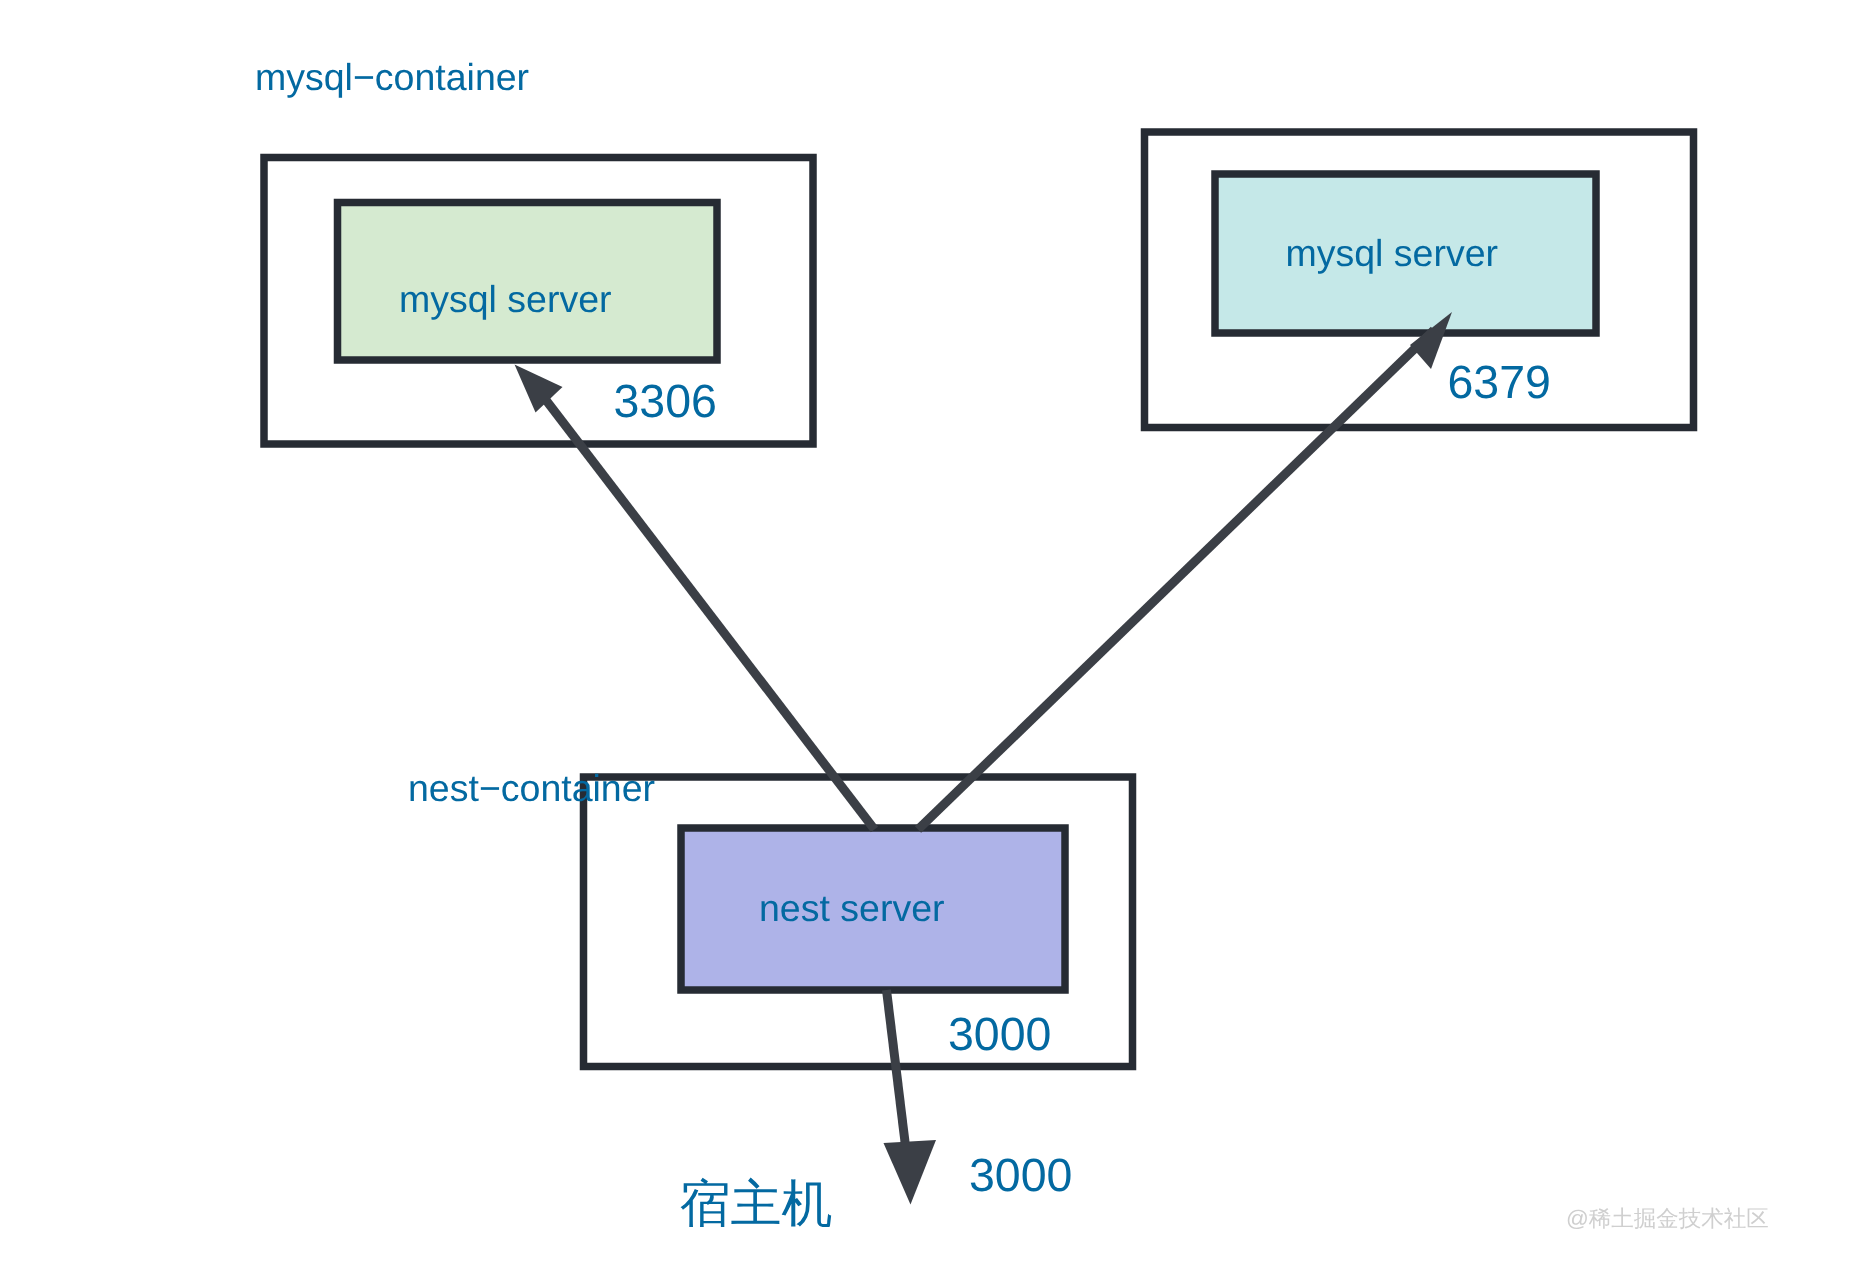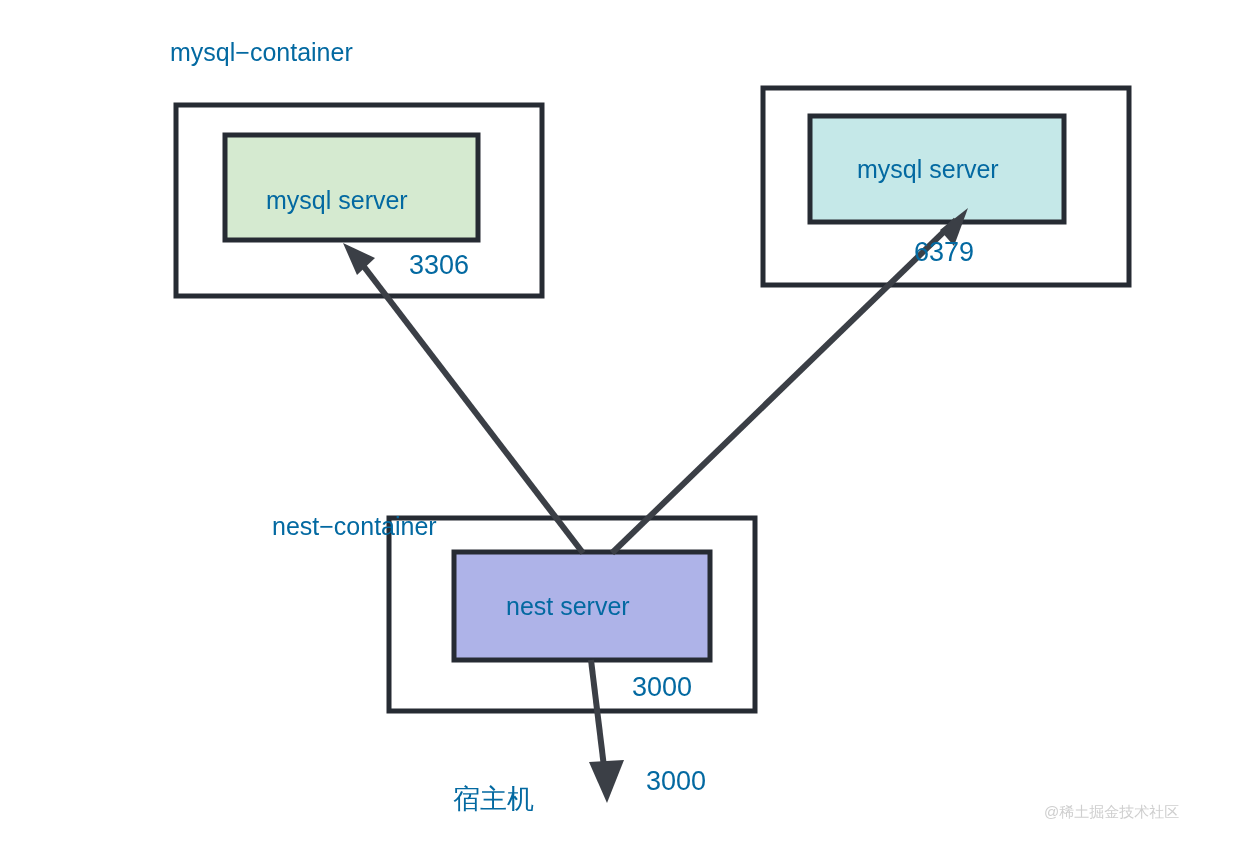--- a/index.html
+++ b/index.html
@@ -48,22 +48,22 @@
   }
   .label {
     position: absolute;
     white-space: nowrap;
     color: #0369a1;
     font-size: 25px;
     line-height: 1;
   }
   .container-label { font-size: 25px; }
   .server-label   { font-size: 25px; }
-  .port-label     { font-size: 27px; }
-  .host-label     { font-size: 27px; }
+  .port-label     { font-size: 31px; }
+  .host-label     { font-size: 34px; }
   .watermark {
     position: absolute;
     font-size: 15px;
     color: #cfcfcf;
     white-space: nowrap;
     text-align: right;
   }
 </style>
 </head>
 <body>
@@ -92,21 +92,21 @@
 
     <line class="conn-line" x1="591" y1="660" x2="605" y2="775"></line>
     <polygon class="arrow-head" points="607,803 589,762 624,760"></polygon>
   </svg>
 
   <div class="label container-label" style="left:170px; top:40px;">mysql−container</div>
   <div class="label server-label" style="left:266px; top:188px;">mysql server</div>
   <div class="label port-label" style="left:409px; top:252px;">3306</div>
 
   <div class="label server-label" style="left:857px; top:157px;">mysql server</div>
-  <div class="label port-label" style="left:914px; top:239px;">6379</div>
+  <div class="label port-label" style="left:965px; top:239px;">6379</div>
 
   <div class="label container-label" style="left:272px; top:469px;margin-top:45px;">nest−container</div>
   <div class="label server-label" style="left:506px; top:594px;">nest server</div>
   <div class="label port-label" style="left:632px; top:674px;">3000</div>
 
   <div class="label host-label" style="left:453px; top:786px;">宿主机</div>
   <div class="label port-label" style="left:646px; top:768px;">3000</div>
 
   <div class="watermark" style="left:1044px; top:803px;">@稀土掘金技术社区</div>
 

